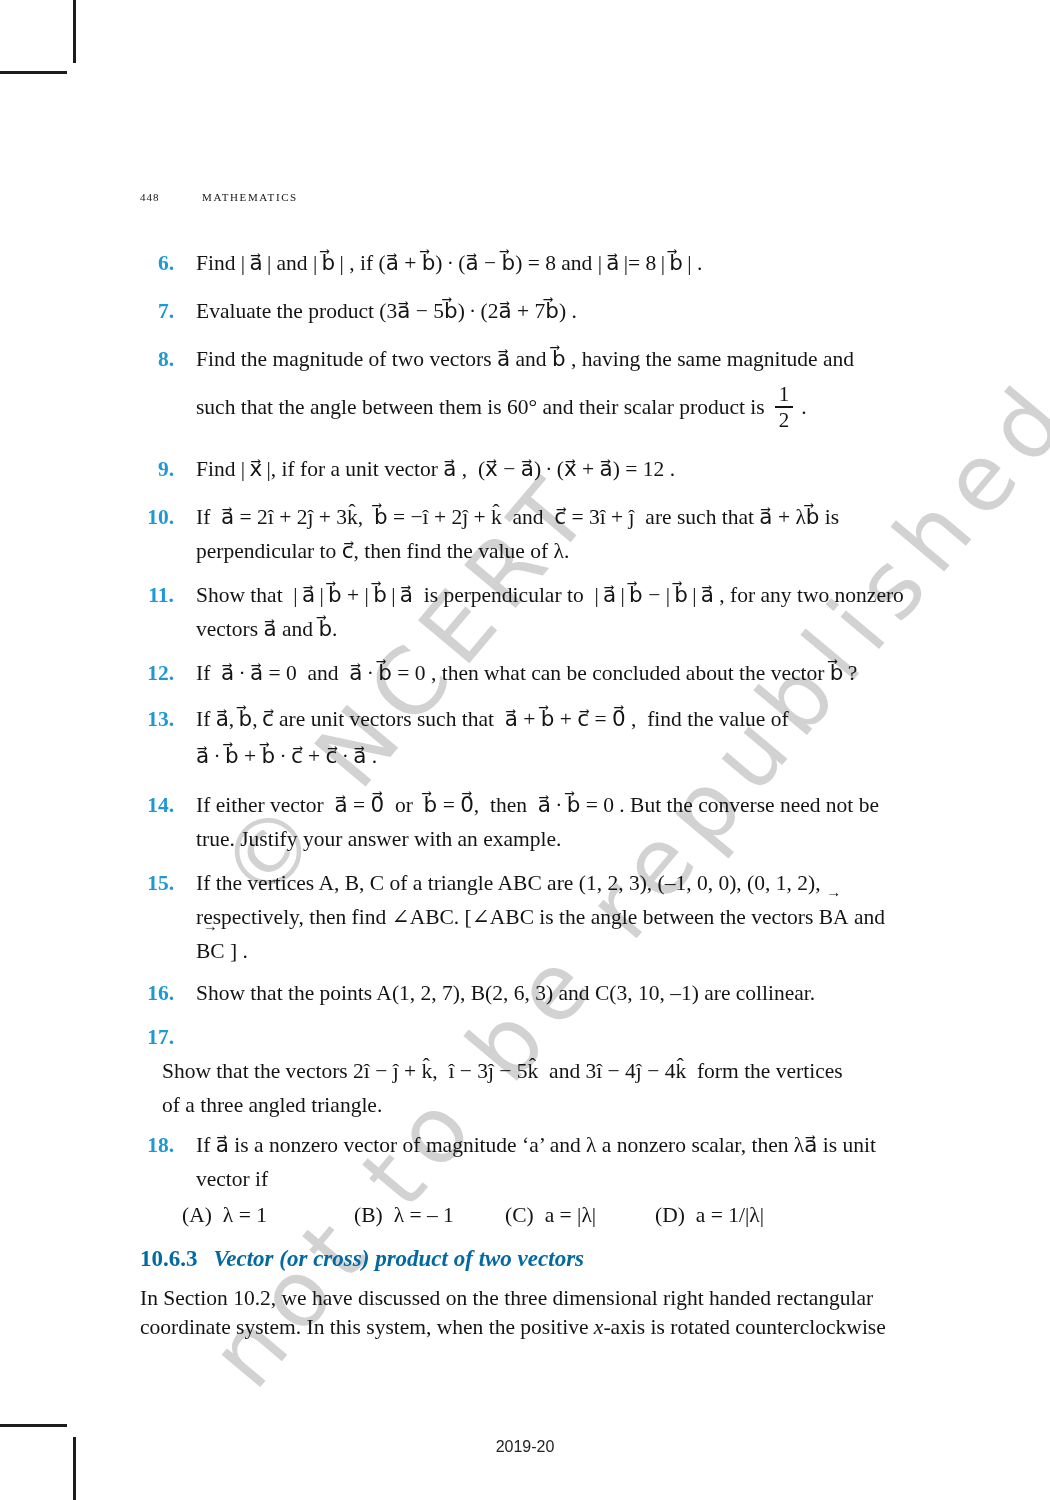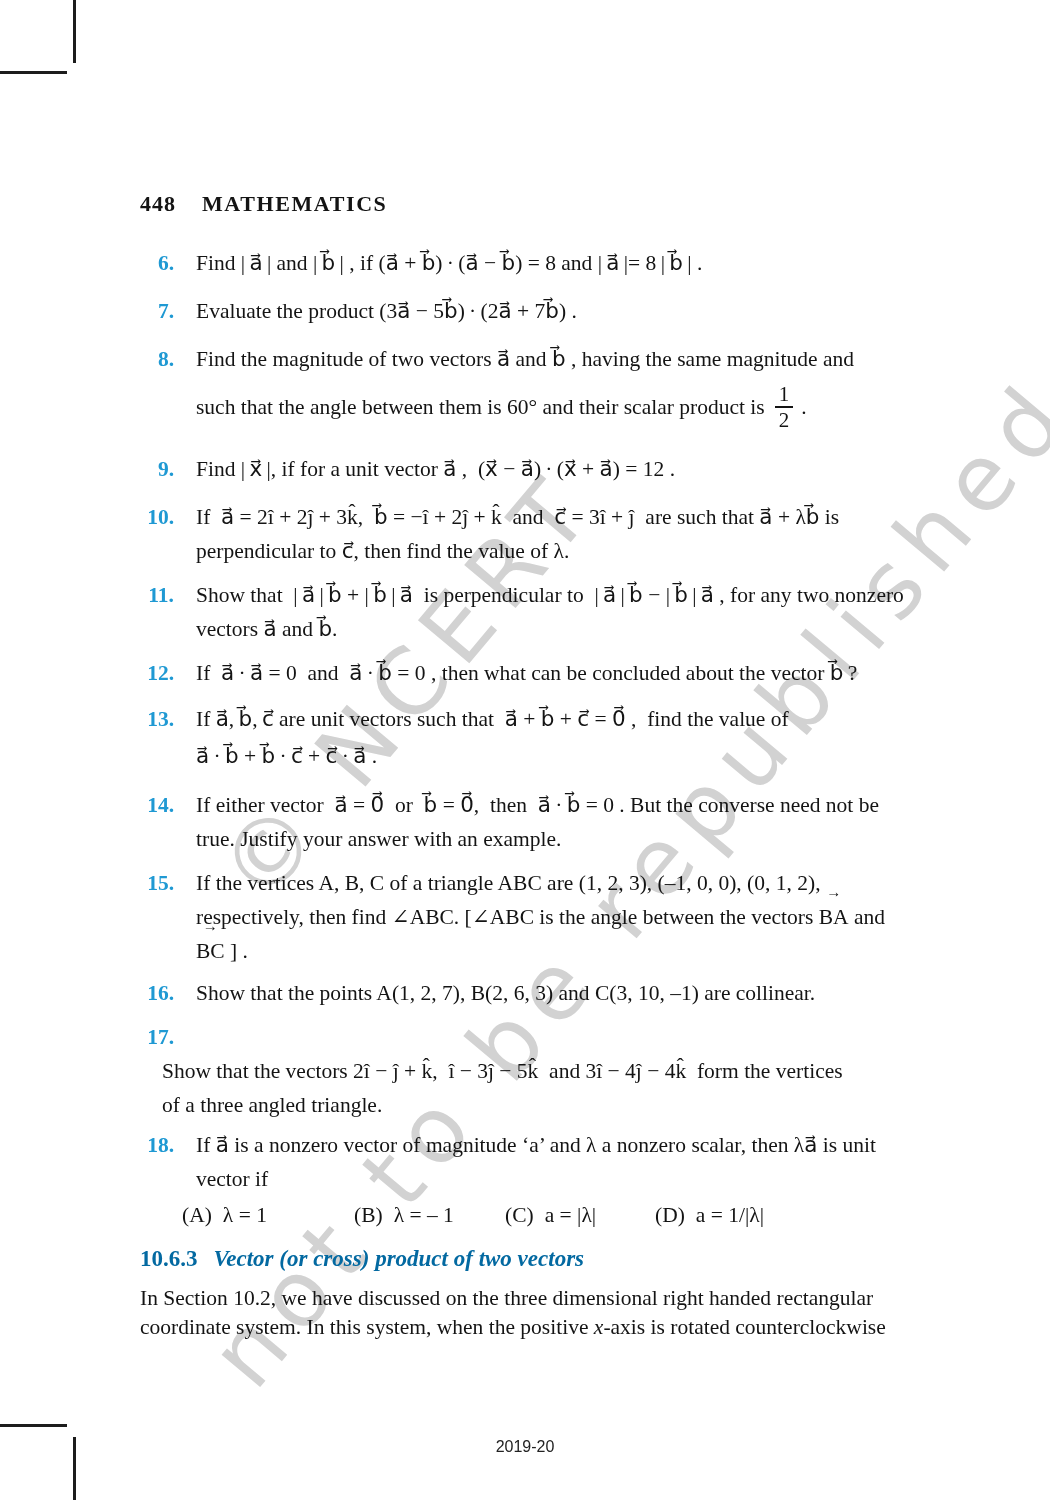--- a/index.html
+++ b/index.html
@@ -22,21 +22,21 @@
     position:absolute; left:-130px; top:480px; width:1310px; z-index:0;
     transform:rotate(-50deg);
     font-family:"DejaVu Sans","Liberation Sans",sans-serif;
     font-size:92px; letter-spacing:14px; line-height:305px;
     color:#d2d2d2; text-align:center; white-space:nowrap;
     user-select:none;
   }
 
   
   .header { position:absolute; left:140px; top:191px; z-index:1;
-            font-size:22px; display:flex; align-items:flex-start;font-weight:bold; }
+            font-size:11px; display:flex; align-items:flex-start; }
   .header .pgnum { width:62px; letter-spacing:1px; }
   .header .btitle { letter-spacing:1.6px; }
 
   
   .content { position:absolute; left:140px; top:246px; width:784px; z-index:1;
              font-size:21.5px; }
   .problem { display:flex; margin-bottom:14px; }
   .pnum { flex:none; width:34px; text-align:right; font-weight:bold;
           color:#1f99d3; line-height:34px; }
   .ptext { margin-left:22px; flex:1; min-width:0; }

